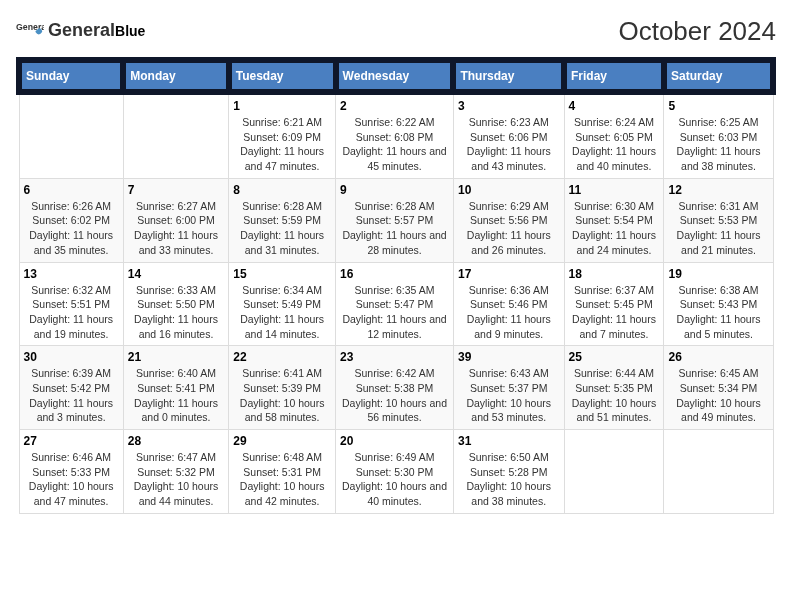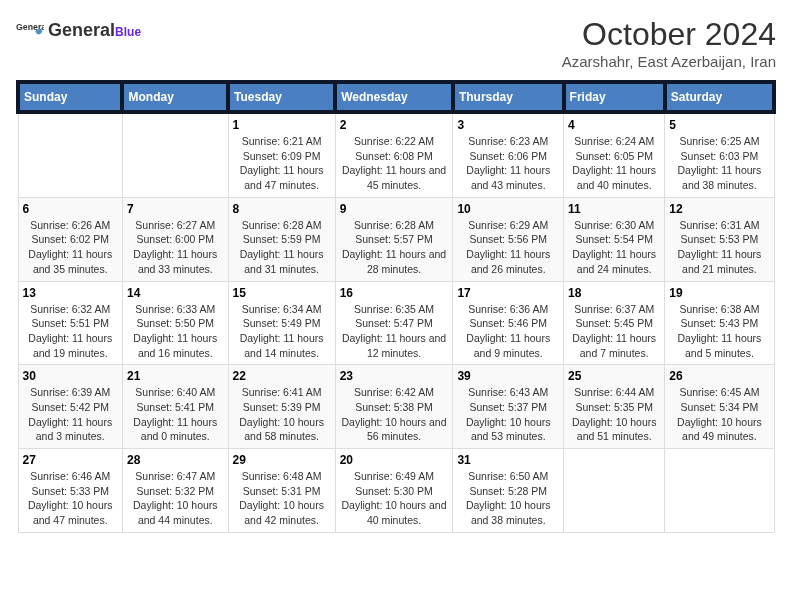--- a/index.html
+++ b/index.html
@@ -20,53 +20,53 @@
       display: flex;
       align-items: center;
       gap: 4px;
     }
     .logo-text-general {
       font-size: 18px;
       font-weight: bold;
       color: #333;
     }
     .logo-text-blue {
-      font-size: 12px;
-      font-weight: bold;
-      color: #6d28d9;
+      font-size: 14px;
+      font-weight: bold;
+      color: #000000;
     }
     .logo-icon {
       width: 28px;
       height: 28px;
     }
     .title-block {
       text-align: right;
     }
     .main-title {
-      font-size: 32px;
+      font-size: 26px;
       font-weight: normal;
       color: #333;
     }
     .subtitle {
       font-size: 15px;
       color: #555;
     }
     table {
       width: 100%;
       border-collapse: collapse;
       font-size: 11px;
     }
     thead tr th {
       background-color: #4a7fc1;
       color: #fff;
       padding: 6px 4px;
       text-align: left;
       font-size: 12px;
       font-weight: bold;
-      border: 4px solid #0f172a;
+      border: 6px solid #0f172a;
     }
     tbody tr td {
       border: 1px solid #ddd;
       padding: 4px 4px;
       vertical-align: top;
       min-height: 70px;
       background: #fff;
     }
     tbody tr:nth-child(even) td {
       background: #f9f9f9;
@@ -100,21 +100,20 @@
     </svg>
     <div>
       <div style="display:flex; align-items:baseline; gap:0px;">
         <span class="logo-text-general">General</span>
           <span class="logo-text-blue">Blue</span>
       </div>
     </div>
   </div>
   <div class="title-block">
     <div class="main-title">October 2024</div>
-    <div class="subtitle">Azarshahr, East Azerbaijan, Iran</div>
   </div>
 </div>
 
 <table>
   <thead>
     <tr>
 
     <th>Sunday</th>
         <th>Monday</th>
         <th>Tuesday</th>

